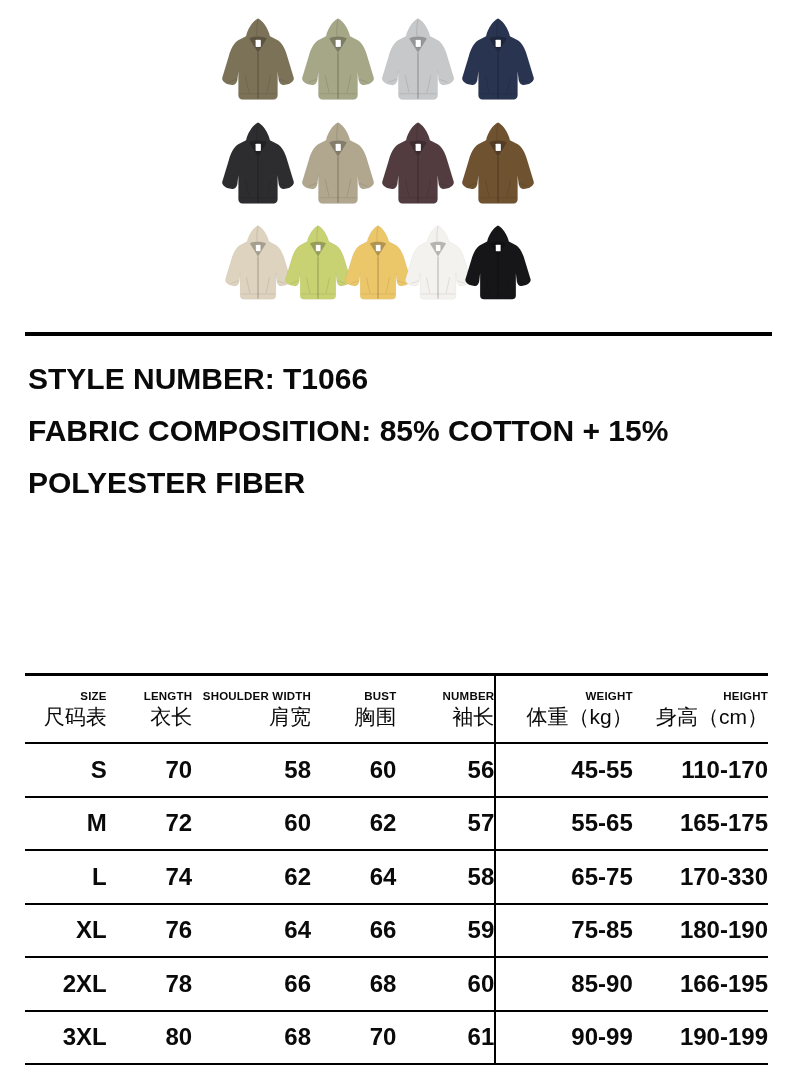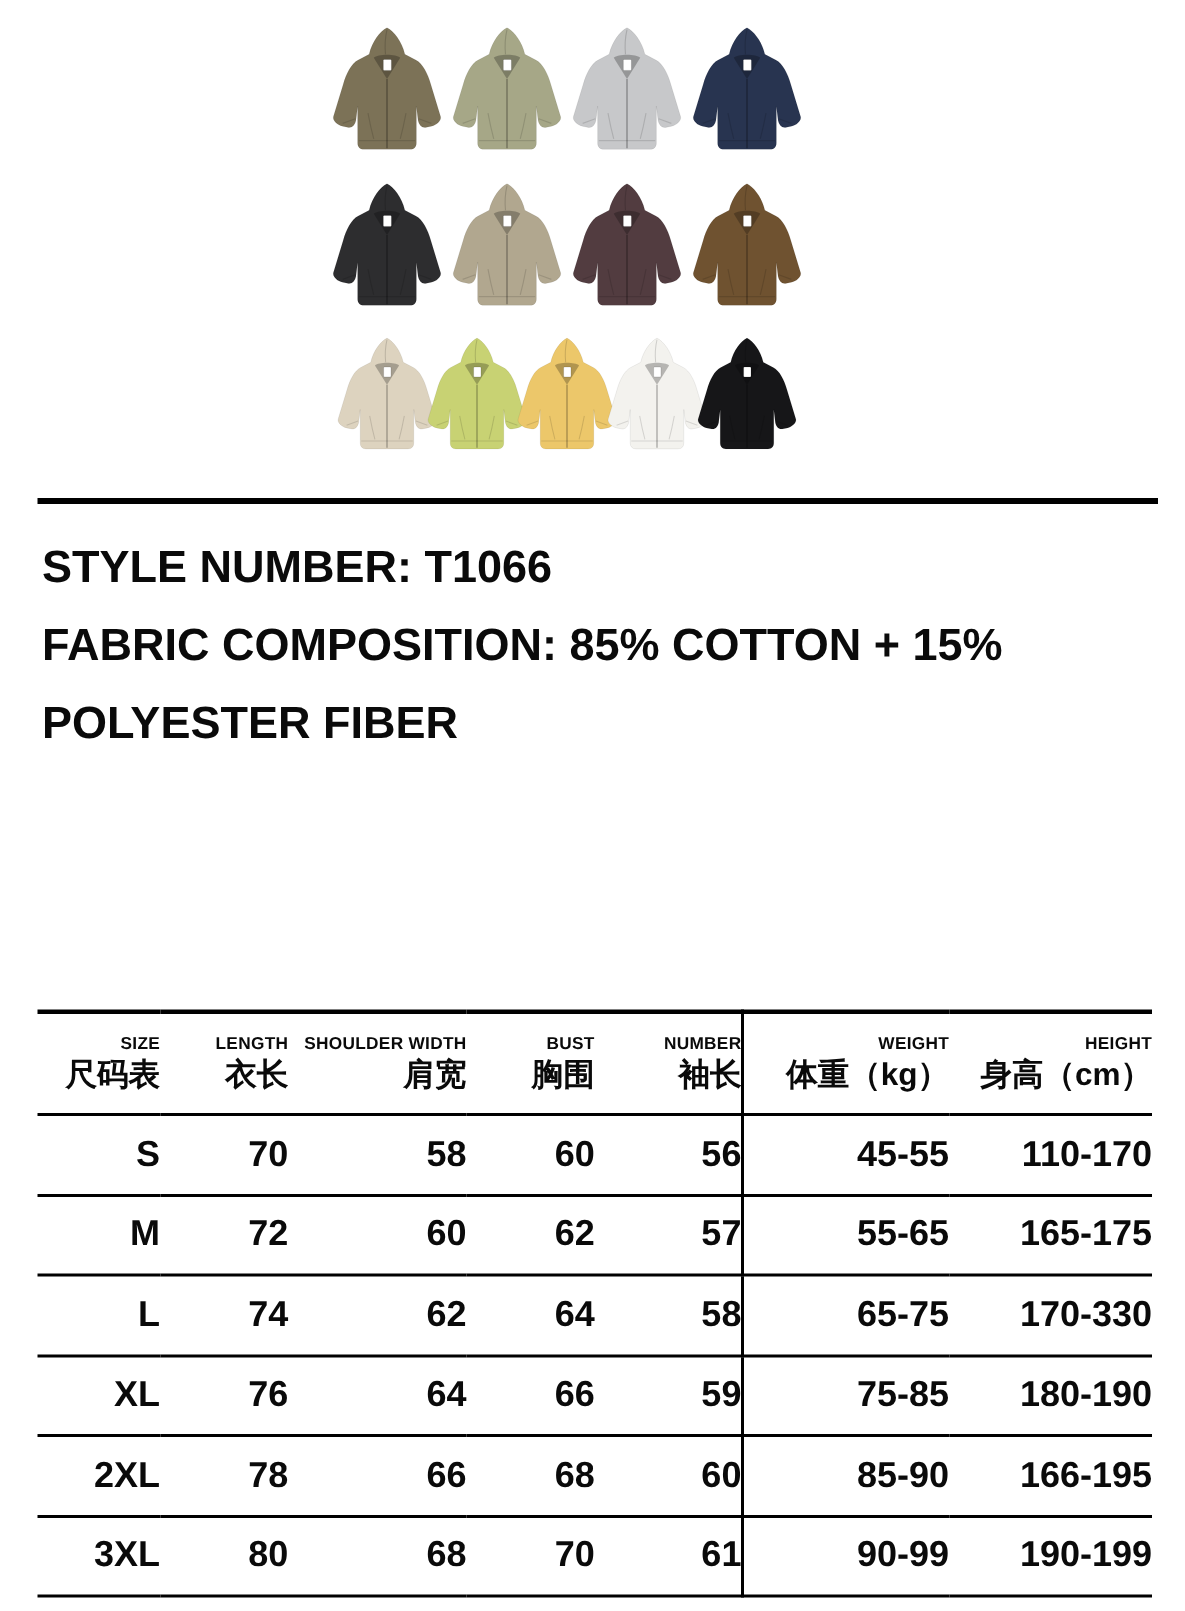--- a/index.html
+++ b/index.html
@@ -48,21 +48,21 @@
     border-top: 3px solid #000;
     margin-top: 28px;
   }
   .size-chart th, .size-chart td {
     padding: 0; border-bottom: 2px solid #000; vertical-align: middle;
   }
   .size-chart thead th { height: 66px; }
   .size-chart tbody td { height: 51.5px; font-size: 24px; font-weight: 700; }
   .size-chart .divided { border-right: 2px solid #000; }
   .hdr-en { font-size: 11.5px; font-weight: 700; letter-spacing: 0.2px; line-height: 14px; }
-  .hdr-zh { font-size: 21px; font-weight: 700; line-height: 26px; margin-top: 1px; }
+  .hdr-zh { font-size: 21px; font-weight: 400; line-height: 26px; margin-top: 1px; }
 </style>
 </head>
 <body>
 
 <div class="page">
 
   <svg width="0" height="0" style="position:absolute" aria-hidden="true">
     <defs>
       <g id="hoodie-shape">
 

